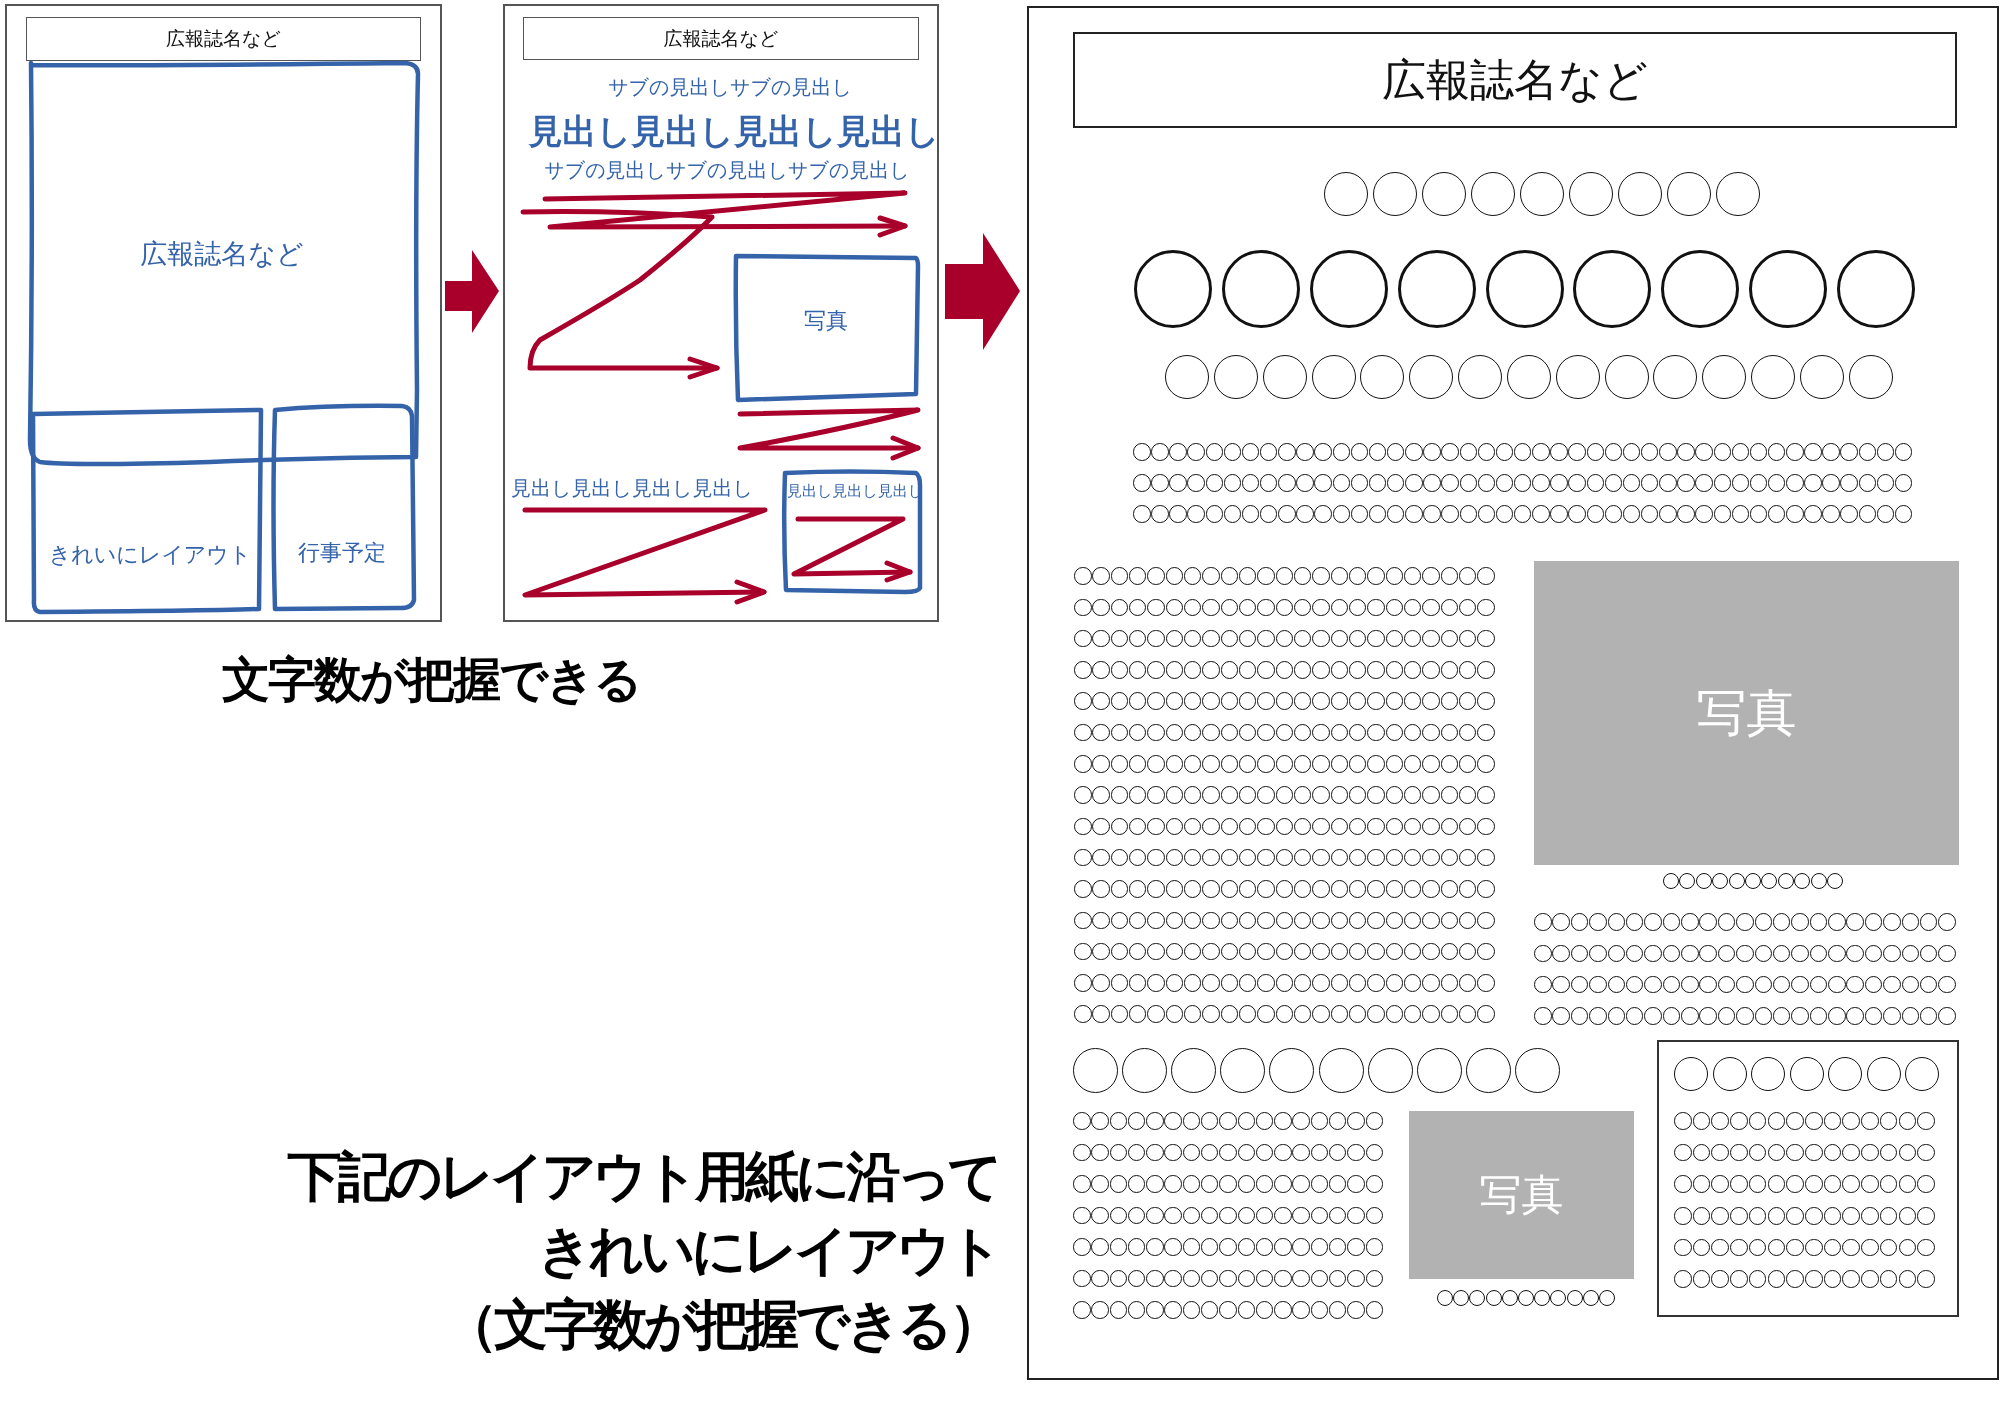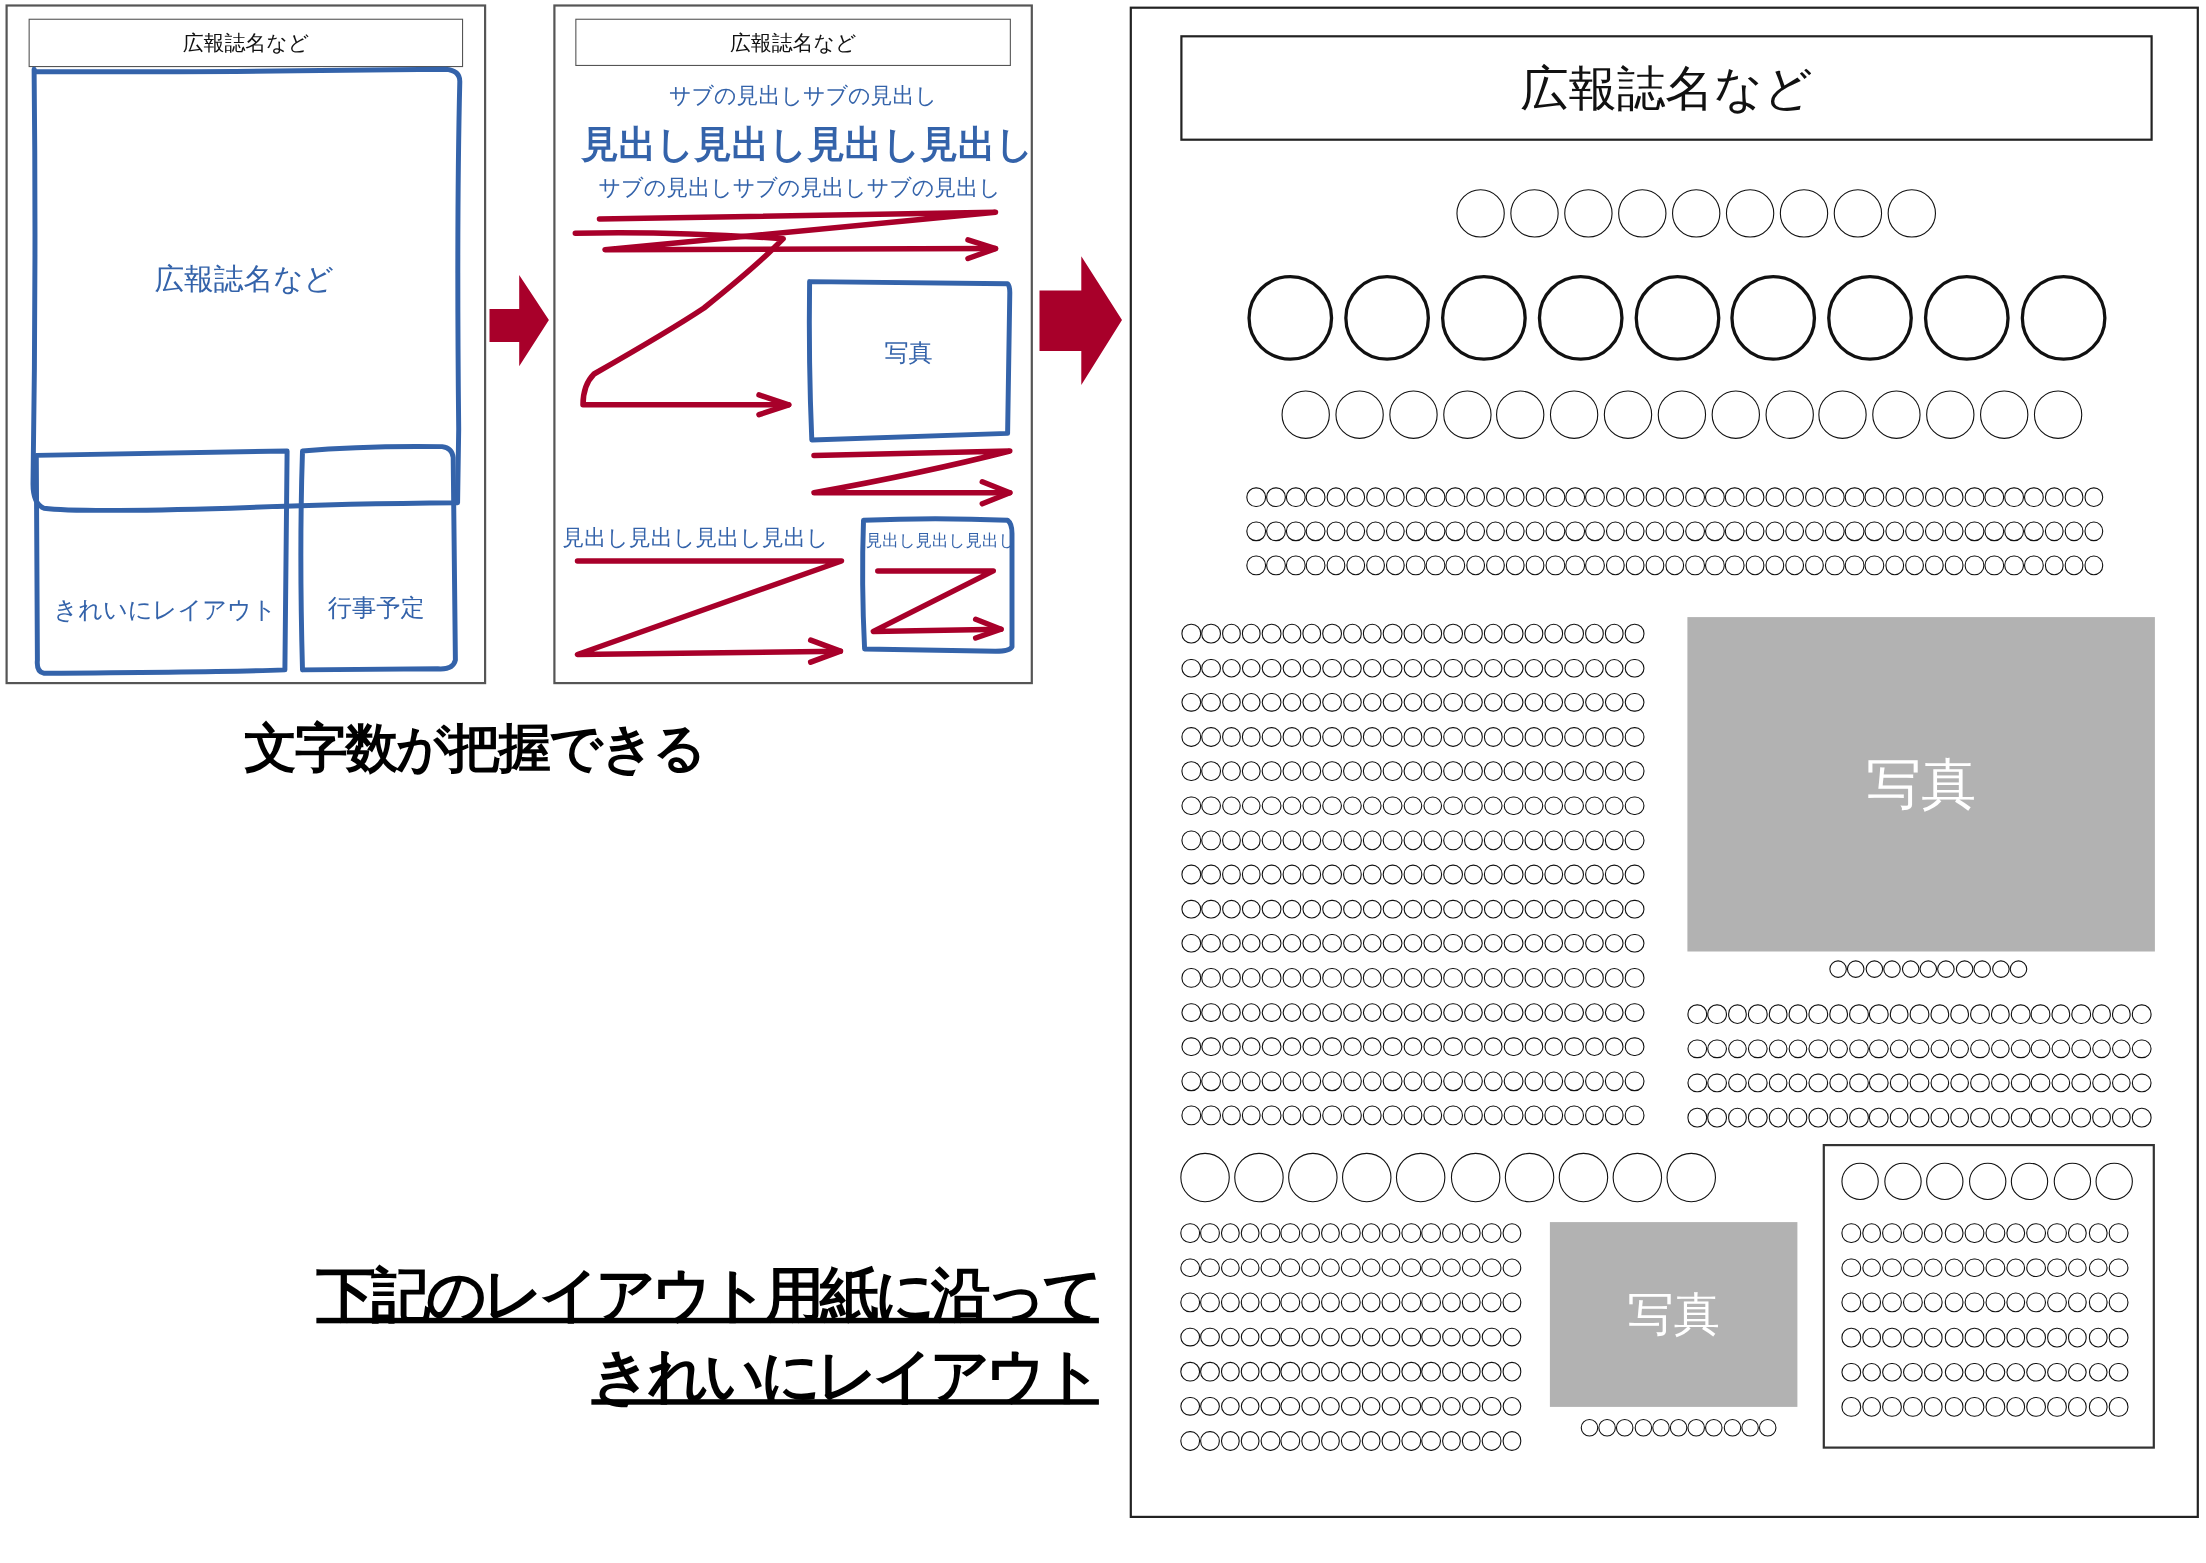--- a/index.html
+++ b/index.html
@@ -15,21 +15,21 @@
                   font-family: "DejaVu Sans", sans-serif; }
   svg.overlay { position: absolute; left: 0; top: 0; width: 2005px; height: 1421px; pointer-events: none; }
   .circle-row { position: absolute; display: flex; justify-content: space-between; align-items: center; }
   .circle-row span { display: block; border-radius: 50%; border-style: solid; border-color: #111; box-sizing: border-box; }
   .photo { background: #b2b2b2; color: #ffffff; display: flex; align-items: center; justify-content: center; }
   .caption-big { position: absolute; font-weight: bold; color: #000; white-space: nowrap;
                  font-family: "DejaVu Sans", sans-serif; }
   .instructions { position: absolute; right: 1006px; top: 1140px; text-align: right; font-weight: bold;
                   font-size: 54px; line-height: 74px; color: #000; font-family: "DejaVu Sans", sans-serif;
                   letter-spacing: -4px; }
-  .instructions div { white-space: nowrap; text-decoration: underline; }
+  .instructions div { white-space: nowrap; }
   .boxed { border: 2px solid #333; }
 </style>
 </head>
 <body>
 
 <div class="abs panel" style="left:5px; top:4px; width:437px; height:618px;"></div>
 <div class="abs title-box" style="left:26px; top:17px; width:395px; height:44px;">
   <span>広報誌名など</span>
 </div>
 
@@ -1025,13 +1025,14 @@
 <div class="abs photo" style="left:1409px; top:1111px; width:225px; height:168px; font-size:42px;">
   <span>写真</span>
 </div>
 <div class="abs boxed" style="left:1657px; top:1040px; width:302px; height:277px;"></div>
 
 <div class="caption-big" style="left:222px; top:648px; font-size:48px; letter-spacing:-2px;">文字数が把握できる</div>
 
 <div class="instructions" style="right:1006px;">
   <div>下記のレイアウト用紙に沿って</div>
   <div>きれいにレイアウト</div>
+  <div>（文字数が把握できる）</div>
 </div>
 
 </body></html>

